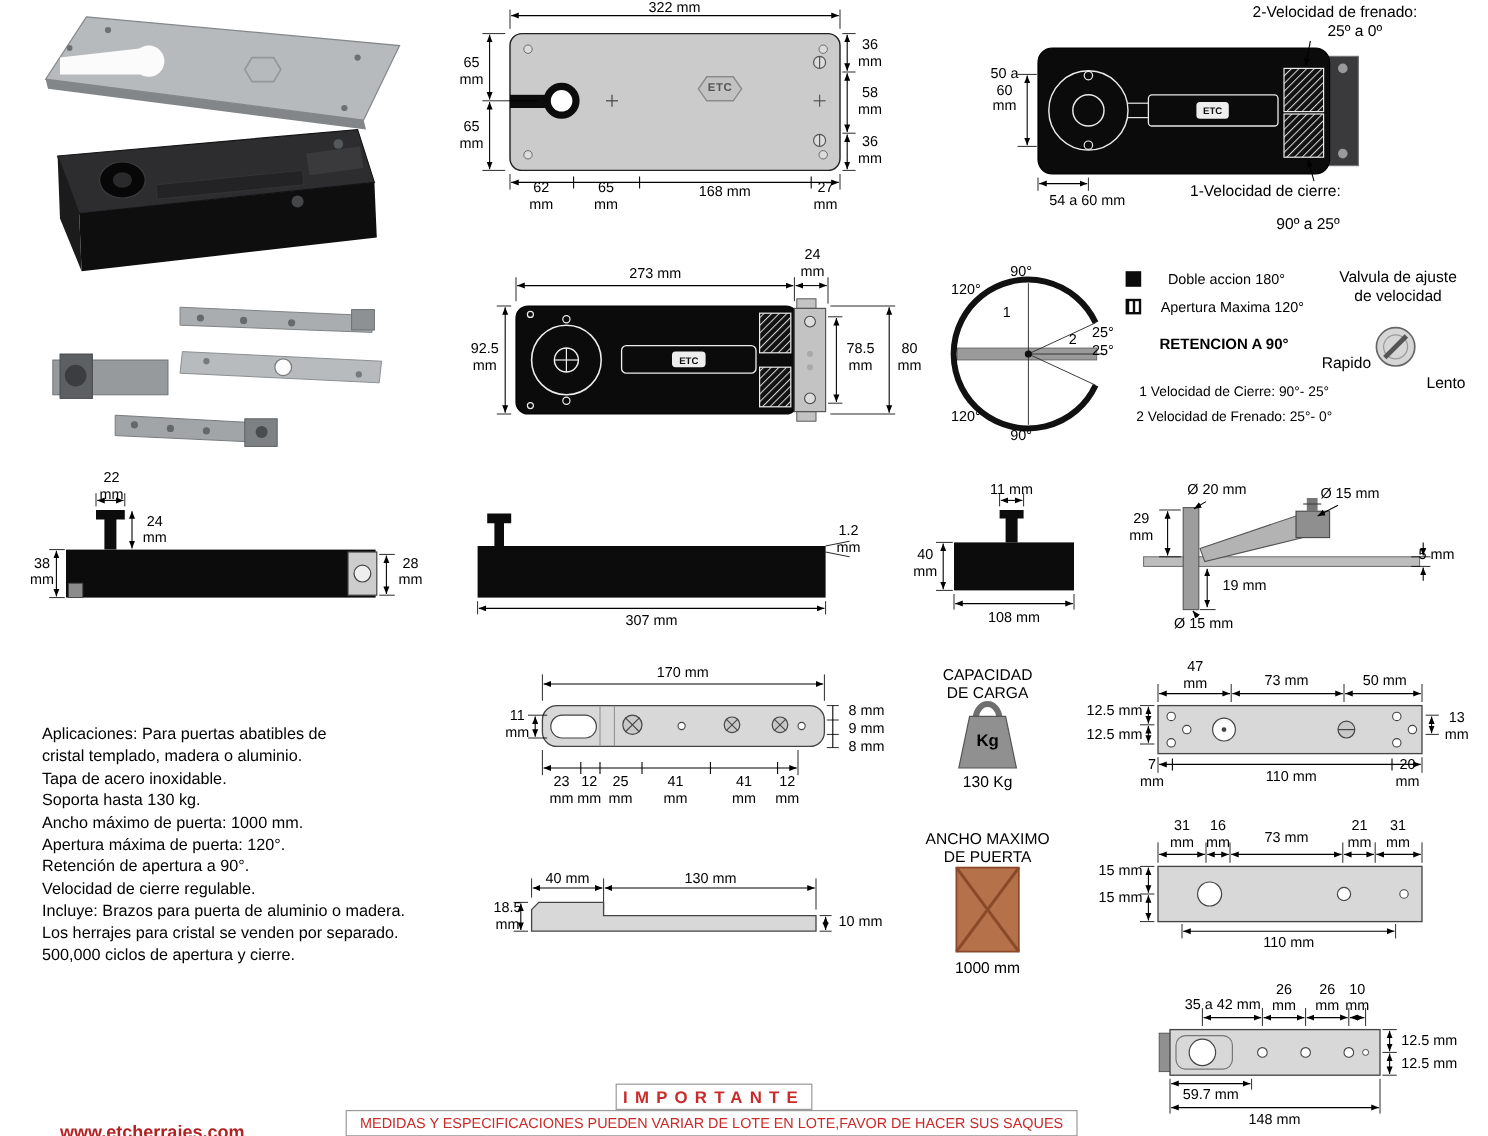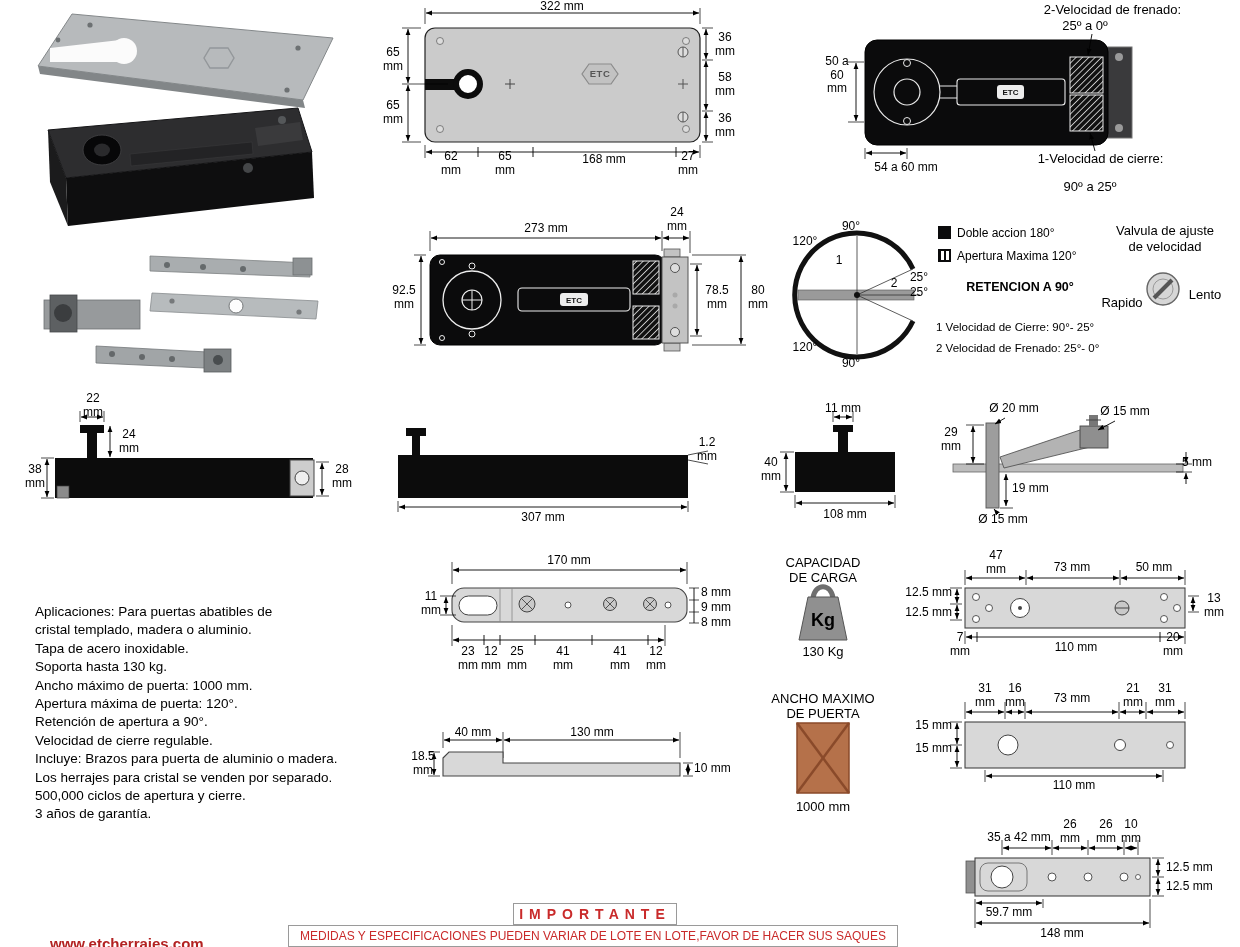--- a/index.html
+++ b/index.html
@@ -7,21 +7,21 @@
   #canvas{position:relative;width:1240px;height:947px;background:#fff;overflow:hidden;
     font-family:"Liberation Sans",sans-serif;color:#000}
   #art{position:absolute;left:0;top:0}
   svg .dl{stroke:#000;stroke-width:.9;fill:none;marker-start:url(#ar);marker-end:url(#ar)}
   svg .dls{stroke:#000;stroke-width:.9;fill:none;marker-end:url(#ar)}
   svg .xl{stroke:#000;stroke-width:.7}
   svg .tick{stroke:#000;stroke-width:.9}
   .lbl{position:absolute;font-size:12px;line-height:1.14;text-align:center;white-space:normal}
   .s13{font-size:13px}
   .s11{font-size:11.5px}
-  .lft{text-align:left}
+  .lft{text-align:center}
   .rgt{text-align:right}
   .bold{font-weight:700}
   .etc{font-size:9.5px;font-weight:700;color:#555;letter-spacing:.5px}
   .etcsm{font-size:8px;font-weight:700;color:#111}
   .specs{position:absolute;left:35px;top:603px;width:310px;font-size:13.5px;line-height:18.4px;text-align:left}
   .box{position:absolute;border:1px solid #9a9a9a;background:#fff;display:flex;align-items:center;justify-content:center}
   .imp-title{font-size:14px;font-weight:600;letter-spacing:6px;color:#c92a2a}
   .imp-text{font-size:12px;color:#c92a2a}
   .website{position:absolute;left:50px;top:935px;font-size:15px;font-weight:700;
     color:#b32222;text-decoration:underline}
@@ -430,24 +430,24 @@
 <div class="lbl" style="left:709px;top:31px;width:32px">36 mm</div>
 <div class="lbl" style="left:709px;top:71px;width:32px">58 mm</div>
 <div class="lbl" style="left:709px;top:112px;width:32px">36 mm</div>
 <div class="lbl" style="left:436px;top:150px;width:30px">62 mm</div>
 <div class="lbl" style="left:490px;top:150px;width:30px">65 mm</div>
 <div class="lbl" style="left:574px;top:153px;width:60px">168 mm</div>
 <div class="lbl" style="left:673px;top:150px;width:30px">27 mm</div>
 <div class="lbl etc" style="left:585px;top:69px;width:30px">ETC</div>
 
 <div class="lbl s13" style="left:1020px;top:3px;width:185px">2-Velocidad de frenado:</div>
-<div class="lbl s13" style="left:1040px;top:19px;width:90px">25º a 0º</div>
+<div class="lbl s13" style="left:1084px;top:19px;width:90px">25º a 0º</div>
 <div class="lbl" style="left:823px;top:55px;width:28px">50 a 60 mm</div>
 <div class="lbl" style="left:860px;top:161px;width:92px">54 a 60 mm</div>
-<div class="lbl s13" style="left:1018px;top:152px;width:165px">1-Velocidad de cierre:</div>
+<div class="lbl s13" style="left:972px;top:152px;width:165px">1-Velocidad de cierre:</div>
 <div class="lbl s13" style="left:1045px;top:180px;width:90px">90º a 25º</div>
 <div class="lbl etcsm" style="left:997px;top:88px;width:27px">ETC</div>
 
 <div class="lbl" style="left:506px;top:222px;width:80px">273 mm</div>
 <div class="lbl" style="left:662px;top:206px;width:30px">24 mm</div>
 <div class="lbl" style="left:386px;top:284px;width:36px">92.5 mm</div>
 <div class="lbl" style="left:699px;top:284px;width:36px">78.5 mm</div>
 <div class="lbl" style="left:743px;top:284px;width:30px">80 mm</div>
 <div class="lbl etcsm" style="left:560px;top:296px;width:28px">ETC</div>
 
@@ -461,21 +461,21 @@
 <div class="lbl" style="left:903px;top:286px;width:32px">25°</div>
 <div class="lbl lft" style="left:957px;top:227px;width:130px">Doble accion 180°</div>
 <div class="lbl lft" style="left:957px;top:250px;width:140px">Apertura Maxima 120°</div>
 <div class="lbl bold" style="left:945px;top:280px;width:150px;font-size:12.5px">RETENCION A 90°</div>
 <div class="lbl lft s11" style="left:936px;top:321px;width:185px">1 Velocidad de Cierre: 90°- 25°</div>
 <div class="lbl lft s11" style="left:936px;top:342px;width:185px">2 Velocidad de Frenado: 25°- 0°</div>
 
 <div class="lbl s13" style="left:1103px;top:224px;width:124px">Valvula de ajuste</div>
 <div class="lbl s13" style="left:1103px;top:240px;width:124px">de velocidad</div>
 <div class="lbl s13" style="left:1094px;top:296px;width:56px">Rapido</div>
-<div class="lbl s13" style="left:1177px;top:288px;width:56px">Lento</div>
+<div class="lbl s13" style="left:1177px;top:312px;width:56px">Lento</div>
 
 <div class="lbl" style="left:78px;top:392px;width:30px">22 mm</div>
 <div class="lbl" style="left:114px;top:428px;width:30px">24 mm</div>
 <div class="lbl" style="left:20px;top:463px;width:30px">38 mm</div>
 <div class="lbl" style="left:327px;top:463px;width:30px">28 mm</div>
 
 <div class="lbl" style="left:692px;top:436px;width:30px">1.2 mm</div>
 <div class="lbl" style="left:503px;top:511px;width:80px">307 mm</div>
 
 <div class="lbl" style="left:818px;top:402px;width:50px">11 mm</div>
@@ -494,38 +494,37 @@
   <div>cristal templado, madera o aluminio.</div>
   <div>Tapa de acero inoxidable.</div>
   <div>Soporta hasta 130 kg.</div>
   <div>Ancho máximo de puerta: 1000 mm.</div>
   <div>Apertura máxima de puerta: 120°.</div>
   <div>Retención de apertura a 90°.</div>
   <div>Velocidad de cierre regulable.</div>
   <div>Incluye: Brazos para puerta de aluminio o madera.</div>
   <div>Los herrajes para cristal se venden por separado.</div>
   <div>500,000 ciclos de apertura y cierre.</div>
-  <div>3 años de garantía.</div>
 </div>
 
 <div class="lbl" style="left:529px;top:554px;width:80px">170 mm</div>
 <div class="lbl" style="left:416px;top:590px;width:30px">11 mm</div>
 <div class="lbl lft" style="left:701px;top:586px;width:42px">8 mm</div>
 <div class="lbl lft" style="left:701px;top:601px;width:42px">9 mm</div>
 <div class="lbl lft" style="left:701px;top:616px;width:42px">8 mm</div>
 <div class="lbl" style="left:454px;top:645px;width:28px">23 mm</div>
 <div class="lbl" style="left:478px;top:645px;width:26px">12 mm</div>
 <div class="lbl" style="left:504px;top:645px;width:26px">25 mm</div>
 <div class="lbl" style="left:549px;top:645px;width:28px">41 mm</div>
 <div class="lbl" style="left:606px;top:645px;width:28px">41 mm</div>
 <div class="lbl" style="left:642px;top:645px;width:28px">12 mm</div>
 
 <div class="lbl s13" style="left:773px;top:556px;width:100px">CAPACIDAD</div>
 <div class="lbl s13" style="left:773px;top:571px;width:100px">DE CARGA</div>
-<div class="lbl bold" style="left:808px;top:610px;width:30px;font-size:18px">Kg</div>
+<div class="lbl bold" style="left:808px;top:610px;width:30px;font-size:14px">Kg</div>
 <div class="lbl s13" style="left:783px;top:645px;width:80px">130 Kg</div>
 
 <div class="lbl" style="left:981px;top:549px;width:30px">47 mm</div>
 <div class="lbl" style="left:1046px;top:561px;width:52px">73 mm</div>
 <div class="lbl" style="left:1128px;top:561px;width:52px">50 mm</div>
 <div class="lbl rgt" style="left:898px;top:586px;width:54px">12.5 mm</div>
 <div class="lbl rgt" style="left:898px;top:606px;width:54px">12.5 mm</div>
 <div class="lbl" style="left:1198px;top:592px;width:32px">13 mm</div>
 <div class="lbl" style="left:946px;top:631px;width:28px">7 mm</div>
 <div class="lbl" style="left:1046px;top:641px;width:60px">110 mm</div>

